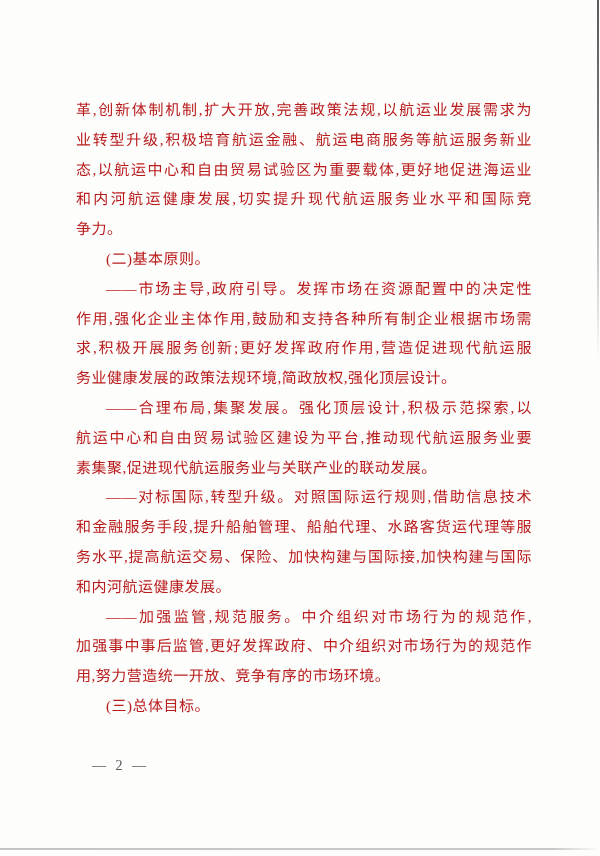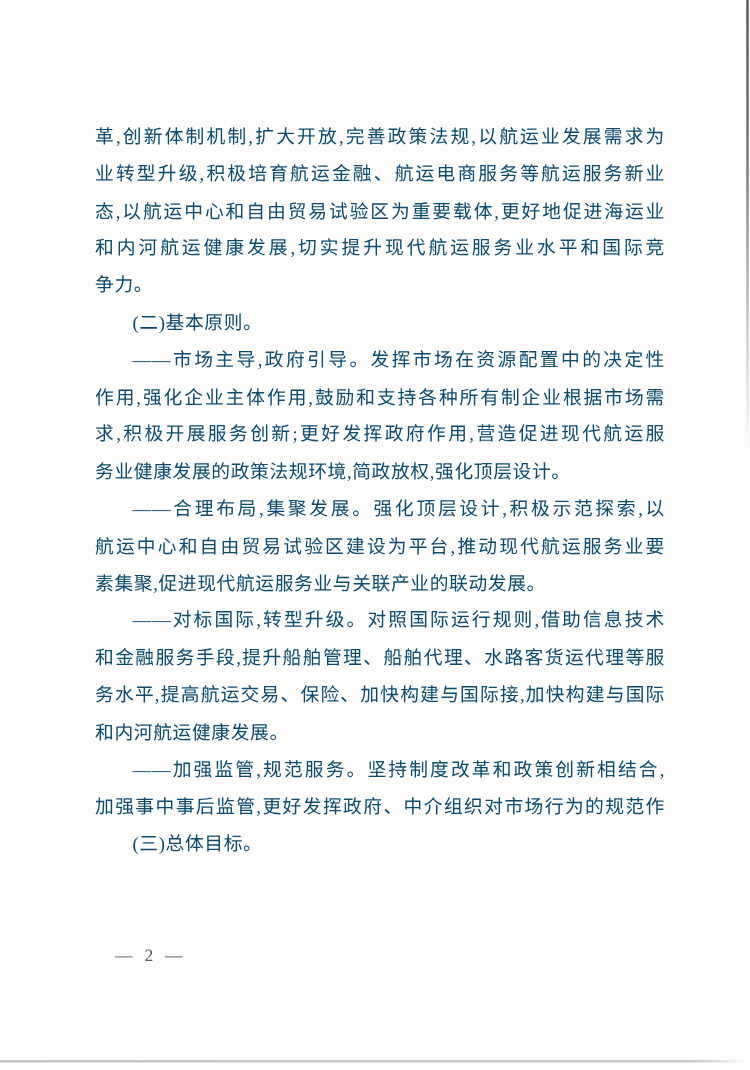--- a/index.html
+++ b/index.html
@@ -20,21 +20,21 @@
     position: absolute;
     left: 76px;
     top: 96px;
     width: 456px;
   }
   .ln {
     height: 29.8px;
     line-height: 29.8px;
     font-size: 15px;
     letter-spacing: 0.5px;
-    color: #0c4a6e;
+    color: #b91c1c;
     text-align: left;
     overflow: hidden;
     white-space: normal;
   }
   
   .ln.j {
     text-align: justify;
     text-align-last: justify;
     text-justify: inter-character;
   }
@@ -87,22 +87,23 @@
     <div class="ln j">作用,强化企业主体作用,鼓励和支持各种所有制企业根据市场需</div>
     <div class="ln j">求,积极开展服务创新;更好发挥政府作用,营造促进现代航运服</div>
     <div class="ln">务业健康发展的政策法规环境,简政放权,强化顶层设计。</div>
     <div class="ln ind j">——合理布局,集聚发展。强化顶层设计,积极示范探索,以</div>
     <div class="ln j">航运中心和自由贸易试验区建设为平台,推动现代航运服务业要</div>
     <div class="ln">素集聚,促进现代航运服务业与关联产业的联动发展。</div>
     <div class="ln ind j">——对标国际,转型升级。对照国际运行规则,借助信息技术</div>
     <div class="ln j">和金融服务手段,提升船舶管理、船舶代理、水路客货运代理等服</div>
     <div class="ln j">务水平,提高航运交易、保险、加快构建与国际接,加快构建与国际接</div>
     <div class="ln">和内河航运健康发展。</div>
-    <div class="ln ind j">——加强监管,规范服务。坚持制度改革和政策创新相结合,</div>
+    <div class="ln ind j">——加强监管,规范服务。中介组织对市场行为的规范作,</div>
     <div class="ln j">加强事中事后监管,更好发挥政府、中介组织对市场行为的规范作</div>
+    <div class="ln">用,努力营造统一开放、竞争有序的市场环境。</div>
     <div class="ln ind">(三)总体目标。</div>
   </div>
 
   <div class="footer">— 2 —</div>
 
   <div class="scan-edge-right"></div>
   <div class="scan-edge-bottom"></div>
 
 </div>
 

